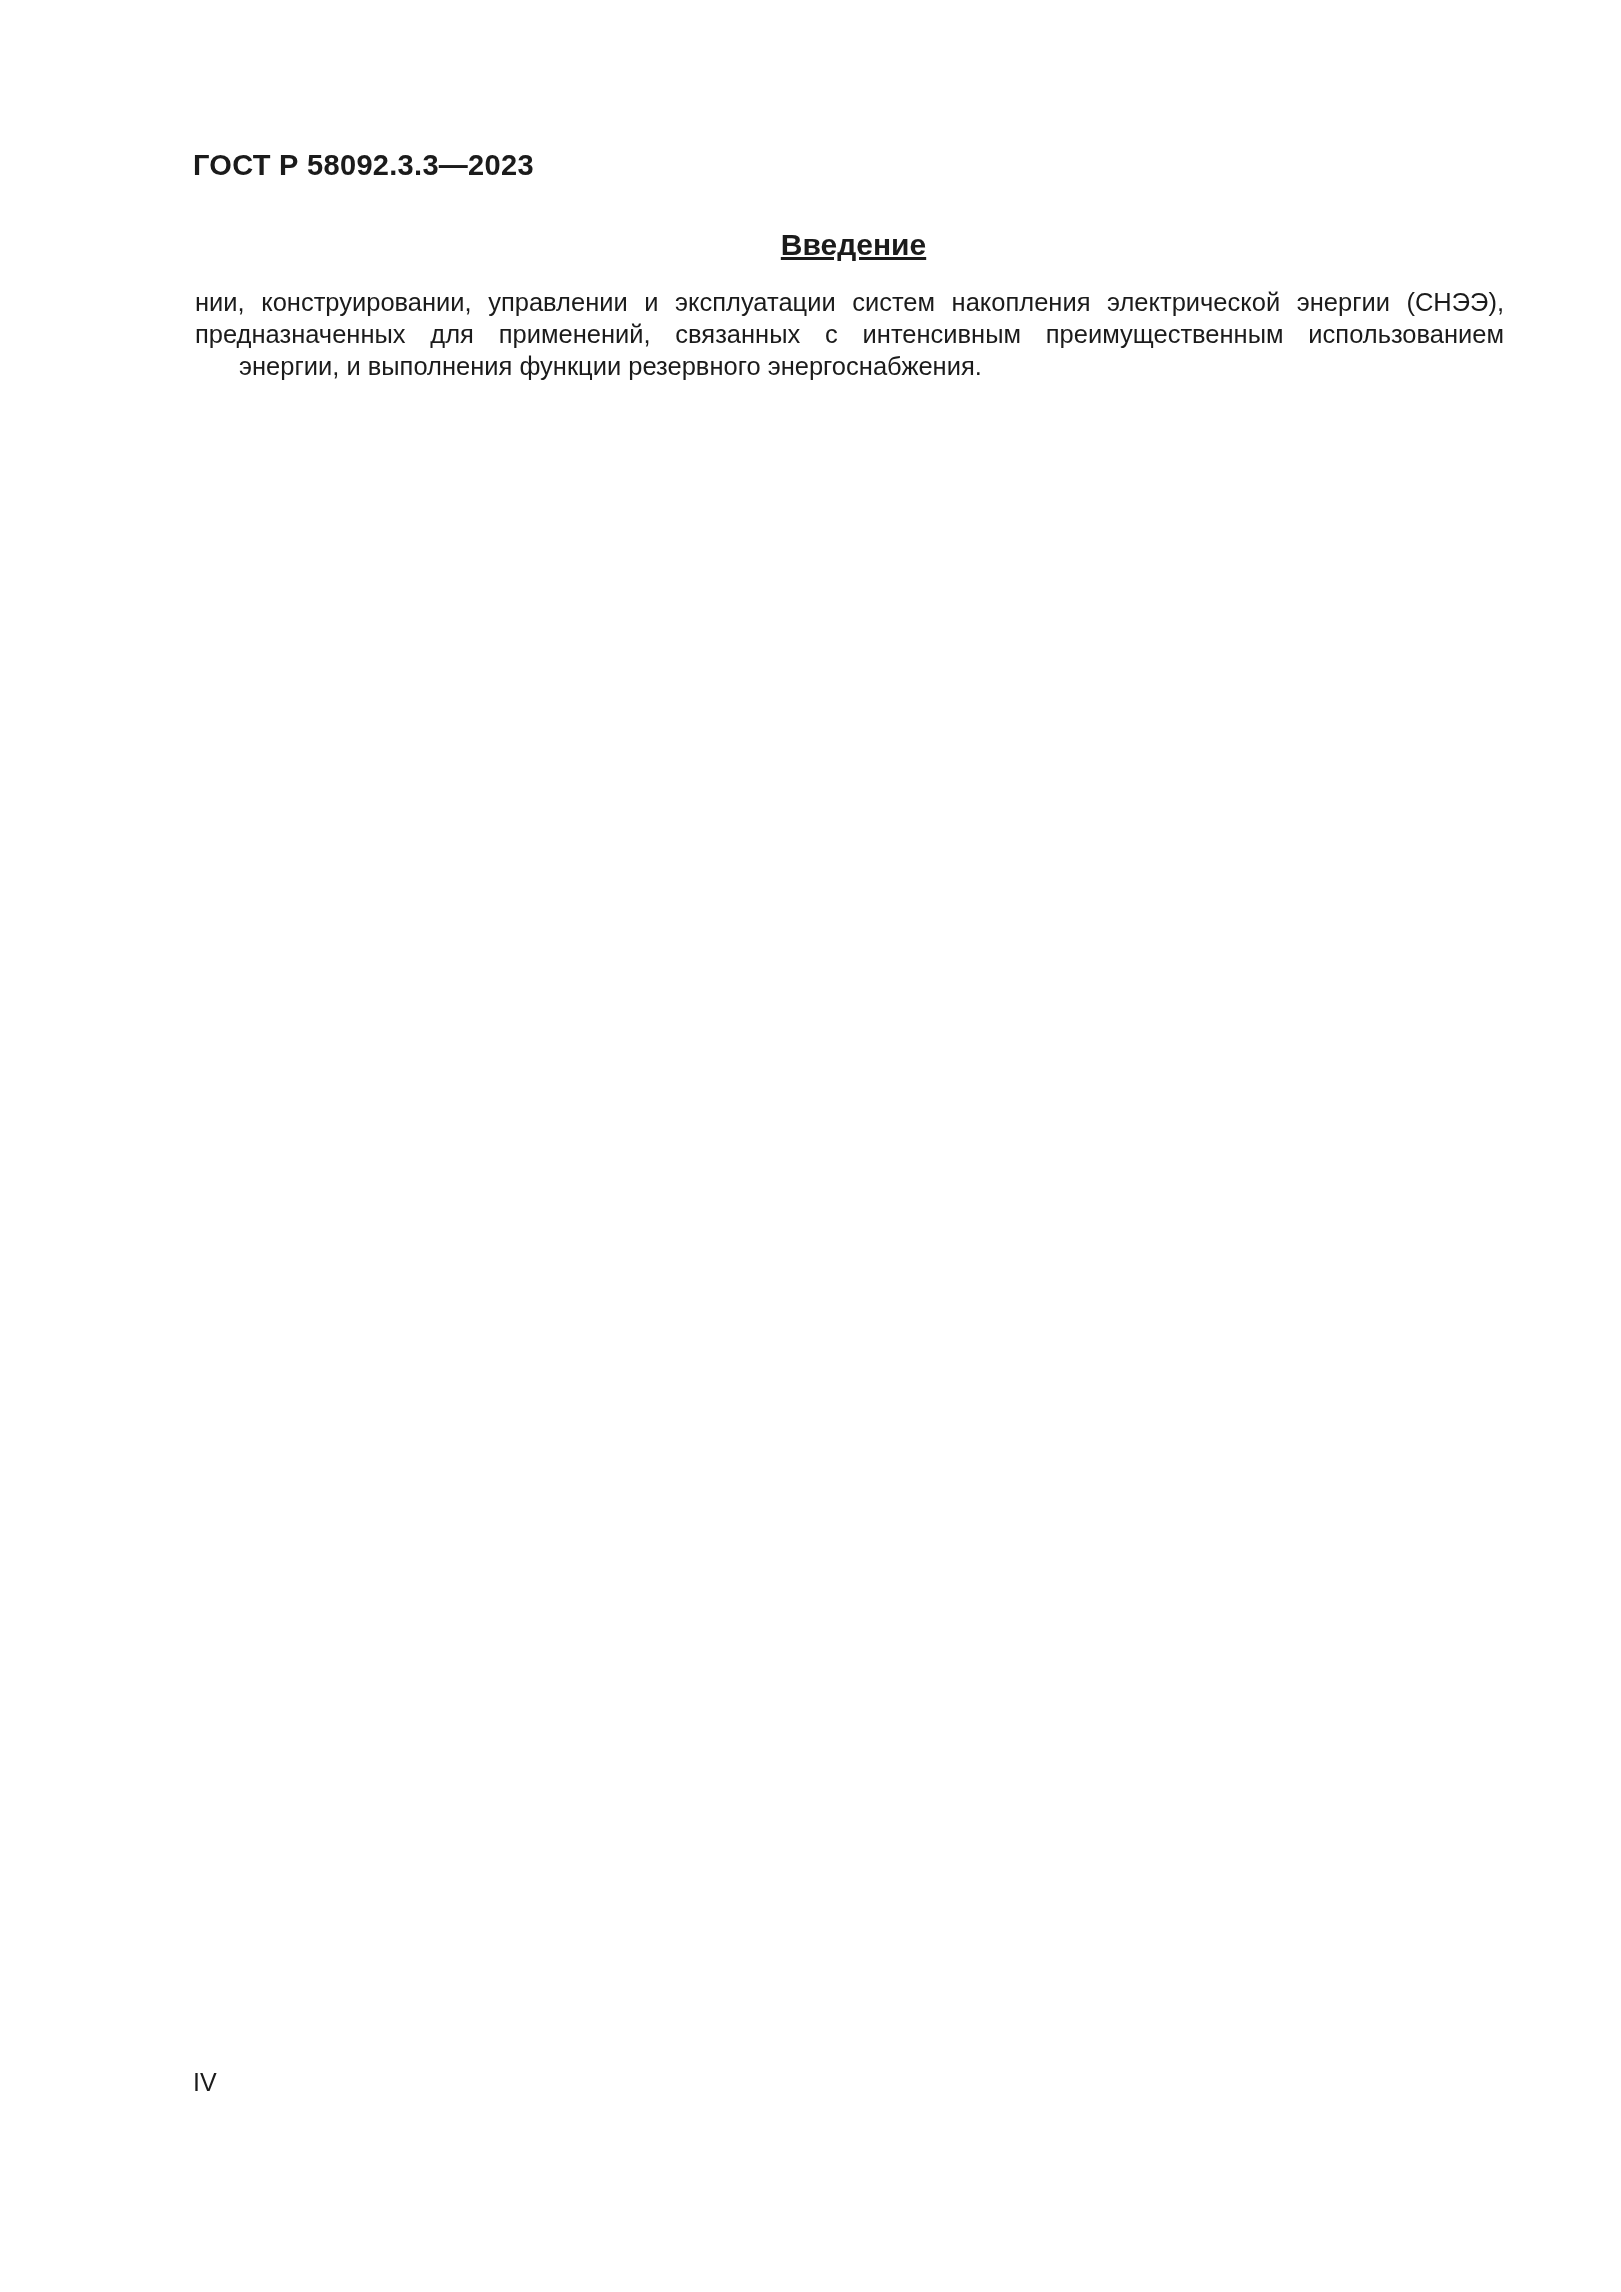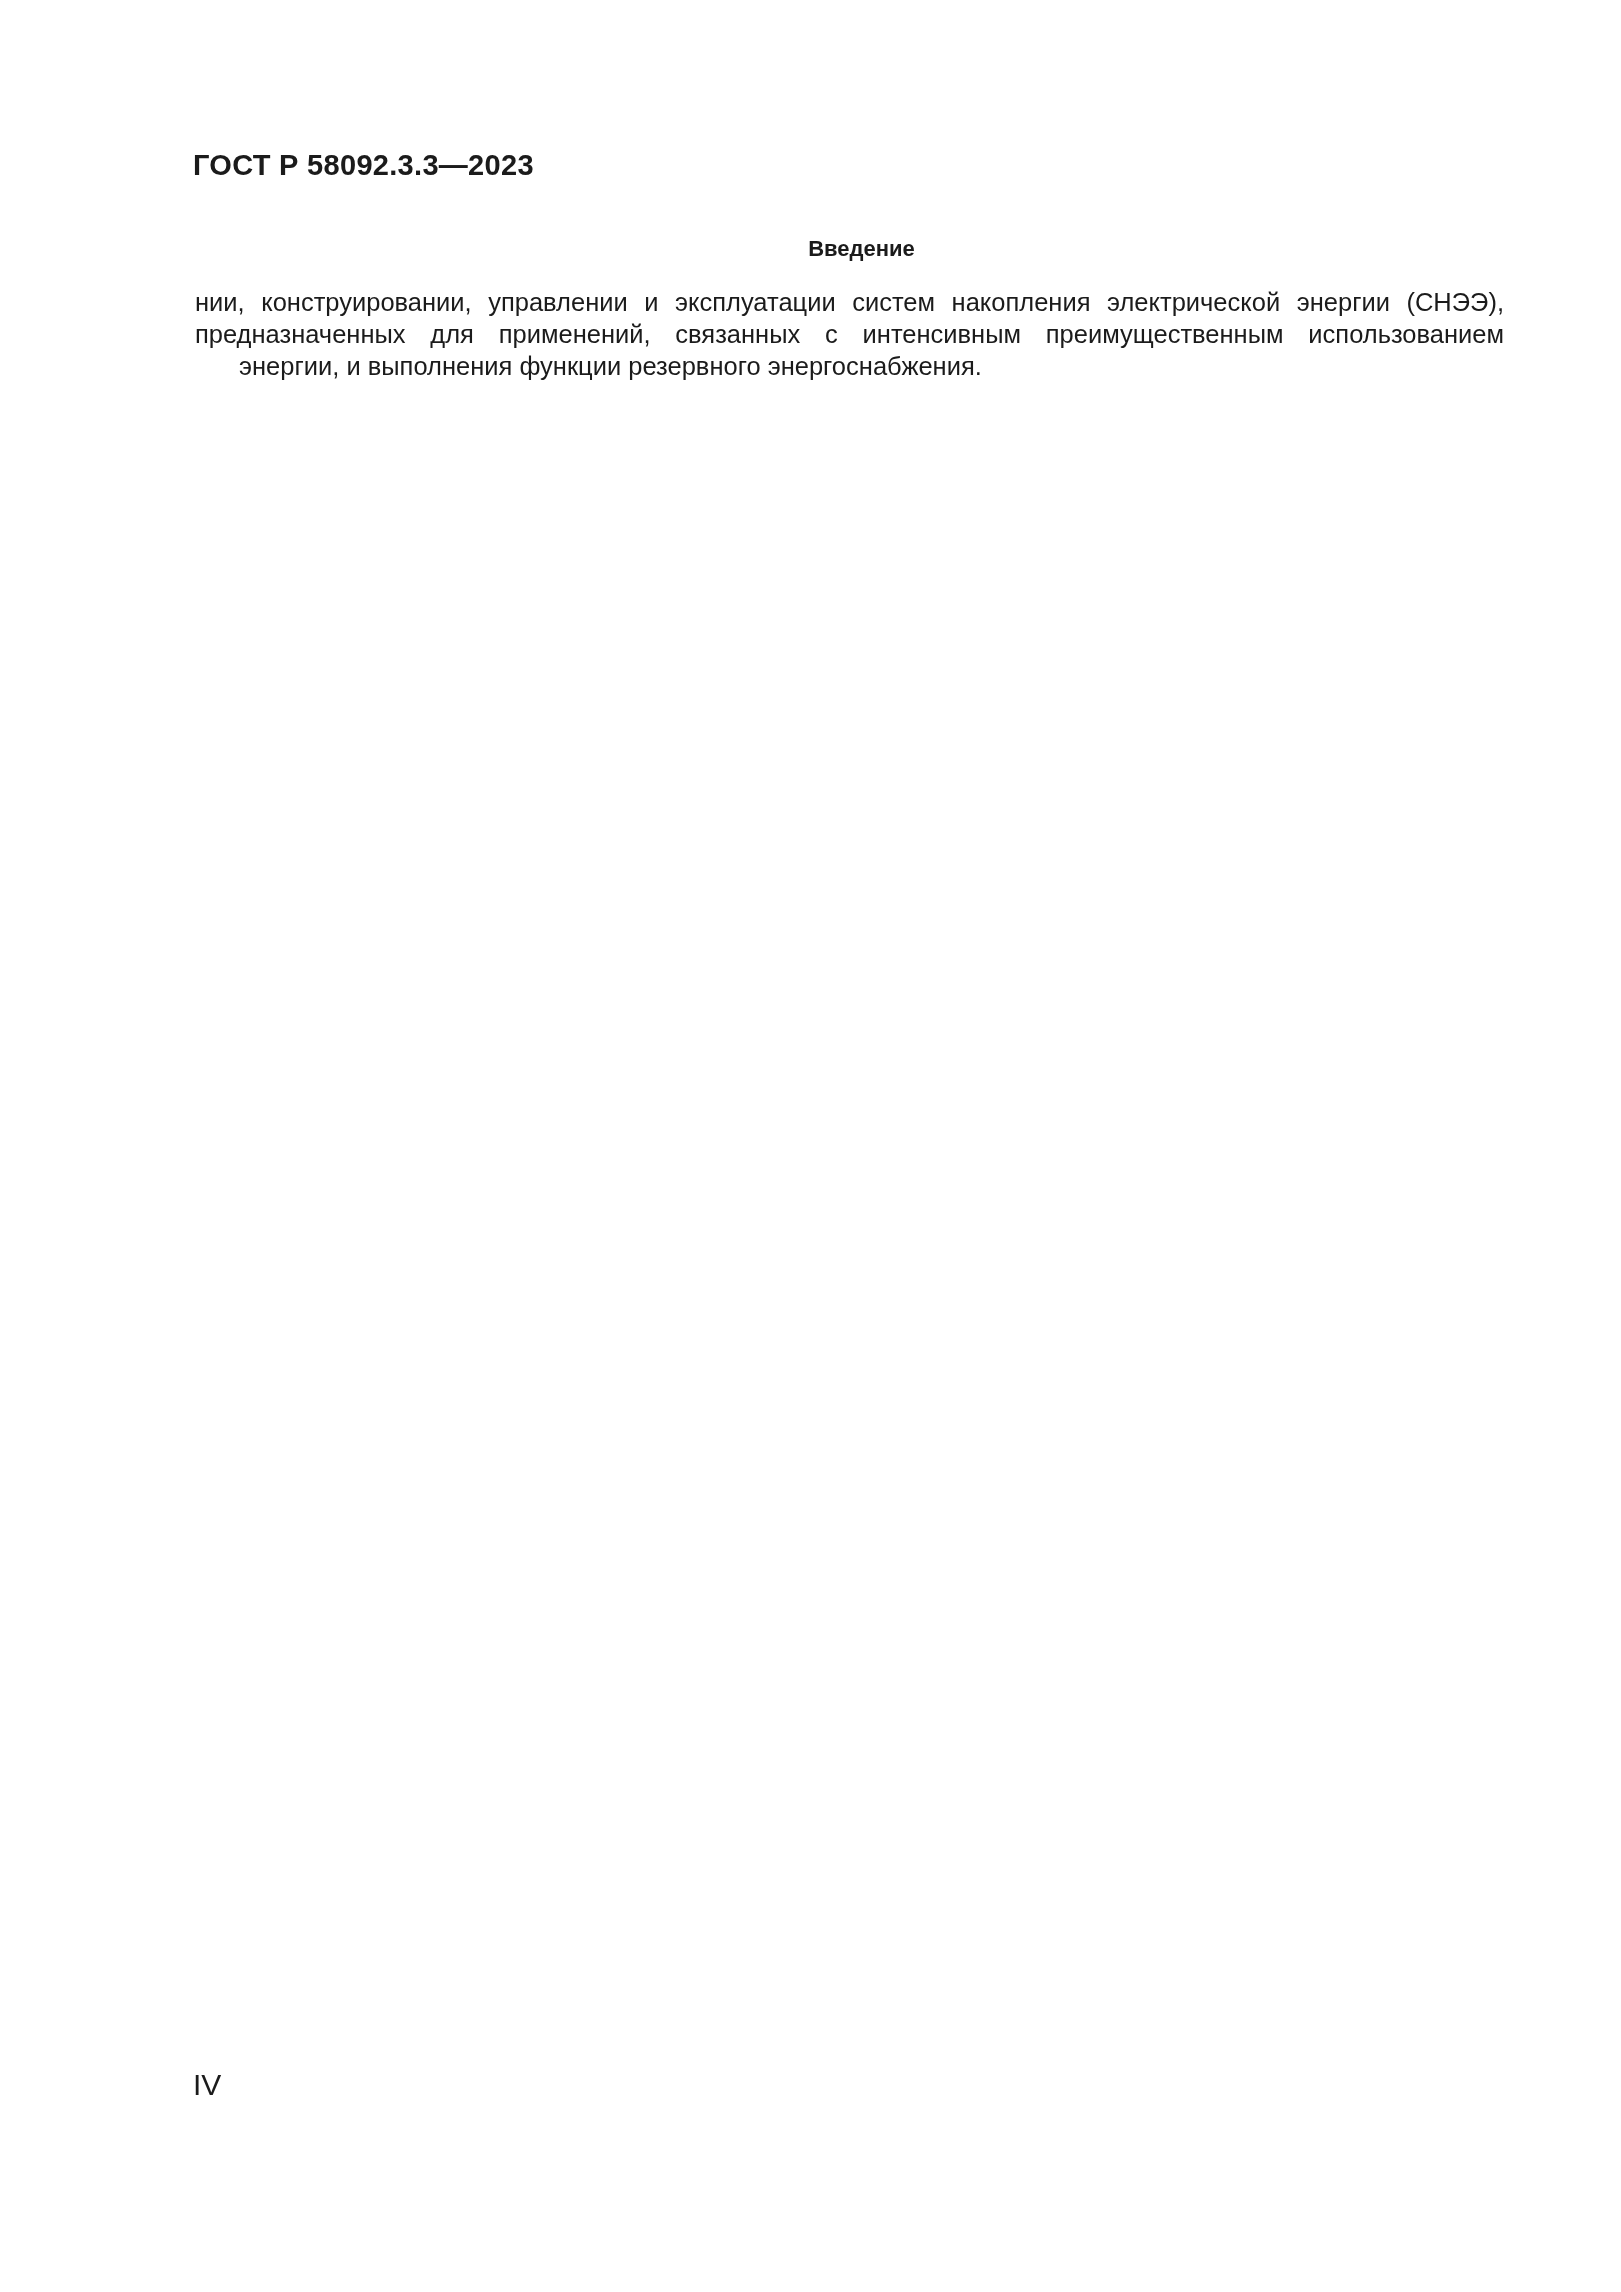--- a/index.html
+++ b/index.html
@@ -51,29 +51,29 @@
   }
   .para-line.last {
     text-align: left;
     text-align-last: left;
     margin-left: 44px;
   }
   .page-number {
     position: absolute;
     left: 193px;
     top: 2068px;
-    font-size: 30px;
+    font-size: 25px;
   }
 </style>
 </head>
 <body>
 
 <div class="doc-header">ГОСТ Р 58092.3.3—2023</div>
 
-<h1 class="section-title" style="margin:12px; font-size:22px;">Введение</h1>
+<h1 class="section-title" style="margin:4px; font-size:30px;text-decoration:underline;">Введение</h1>
 
 <div class="intro-paragraph">
   <div class="para-line">нии, конструировании, управлении и эксплуатации систем накопления электрической энергии (СНЭЭ),</div>
   <div class="para-line">предназначенных для применений, связанных с интенсивным преимущественным использованием</div>
   <div class="para-line last">энергии, и выполнения функции резервного энергоснабжения.</div>
 </div>
 
 <div class="page-number">IV</div>
 
 

